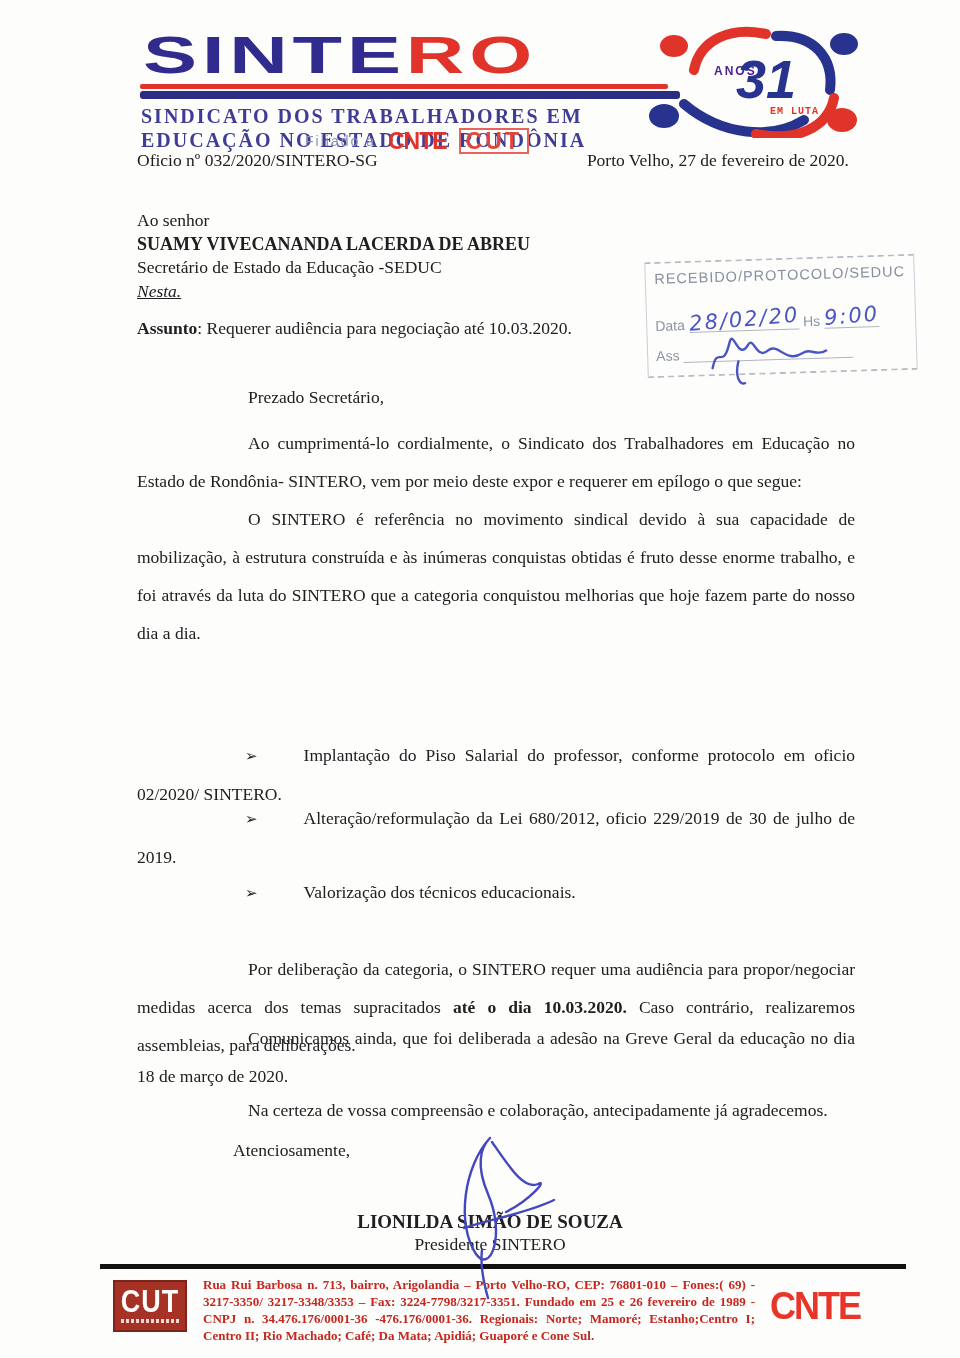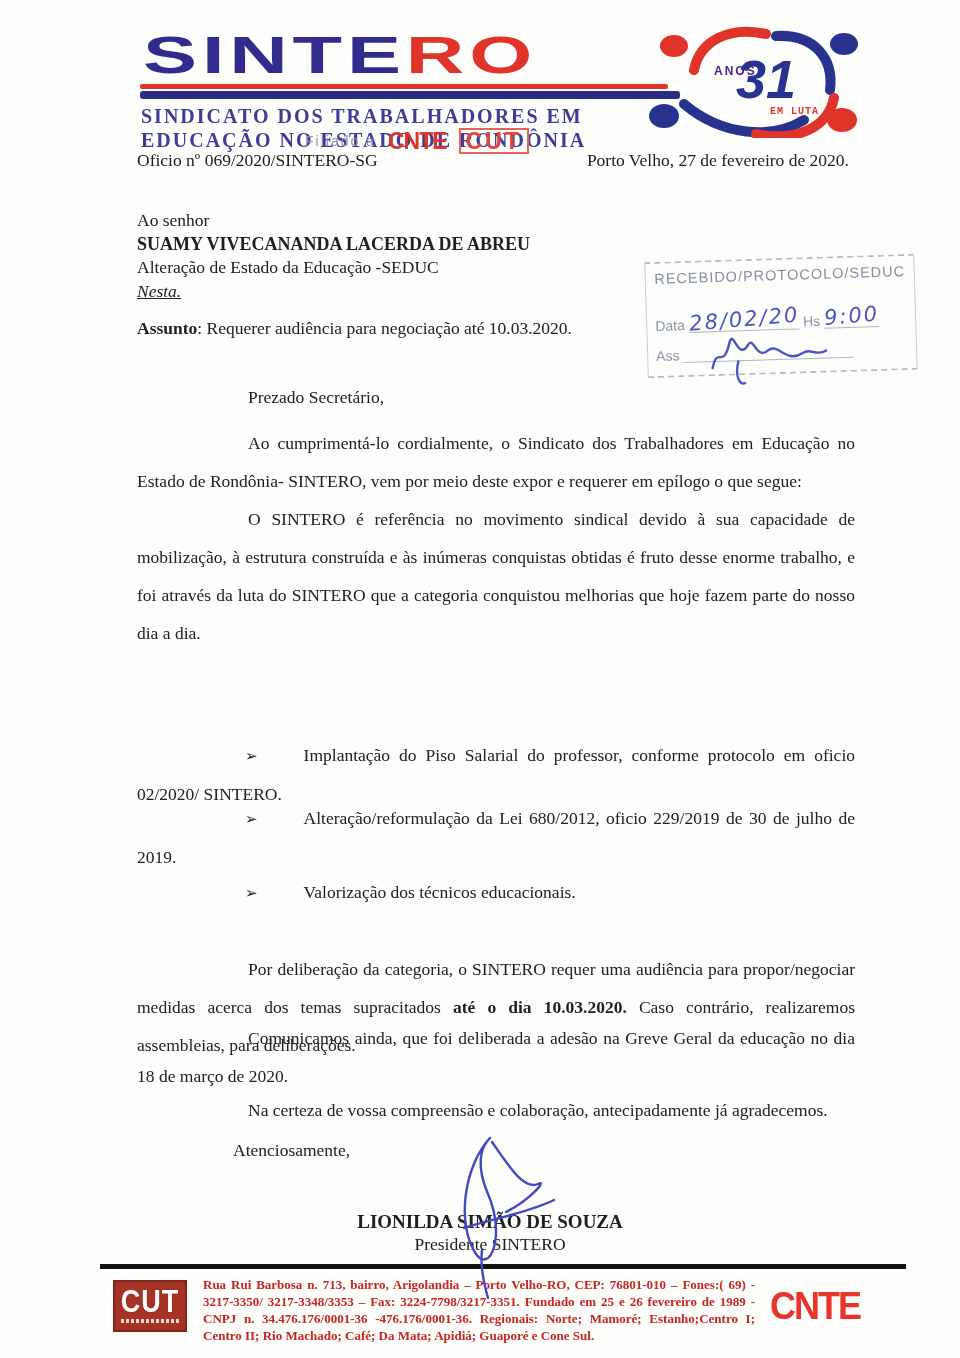--- a/index.html
+++ b/index.html
@@ -129,28 +129,28 @@
         <ellipse cx="204" cy="96" rx="15" ry="12" fill="#e0342b"></ellipse>
         <path d="M 118,110 C 158,118 190,104 196,74" stroke="#e0342b" stroke-width="10"></path>
       </g>
     </svg>
     <span class="badge-anos">ANOS</span>
     <span class="badge-31">31</span>
     <span class="badge-emluta">EM LUTA</span>
   </div>
 
   <div class="meta-row">
-    <span>Oficio nº 069/2020/SINTERO-SG</span>
+    <span>Oficio nº 032/2020/SINTERO-SG</span>
     <span>Porto Velho, 27 de fevereiro de 2020.</span>
   </div>
 
   <div class="recipient">
     <div>Ao senhor</div>
     <div class="rname">SUAMY VIVECANANDA LACERDA DE ABREU</div>
-    <div>Alteração de Estado da Educação -SEDUC</div>
+    <div>Secretário de Estado da Educação -SEDUC</div>
     <div class="rplace">Nesta.</div>
   </div>
 
   <div class="stamp">
     <div class="stamp-title">RECEBIDO/PROTOCOLO/SEDUC</div>
     <div class="stamp-row date-row">
       <span>Data</span>
       <span class="blank"><span class="hw">28/02/20</span></span>
       <span>Hs</span>
       <span class="blank short"><span class="hw">9:00</span></span>

